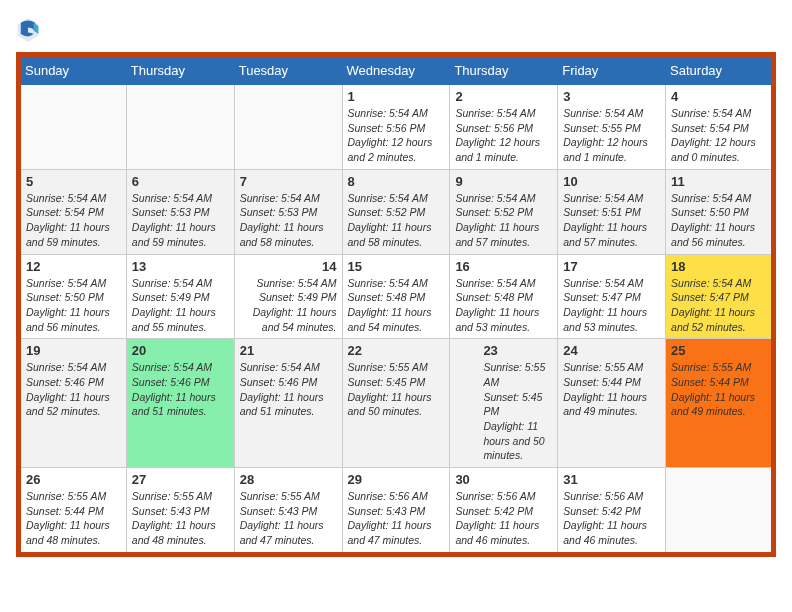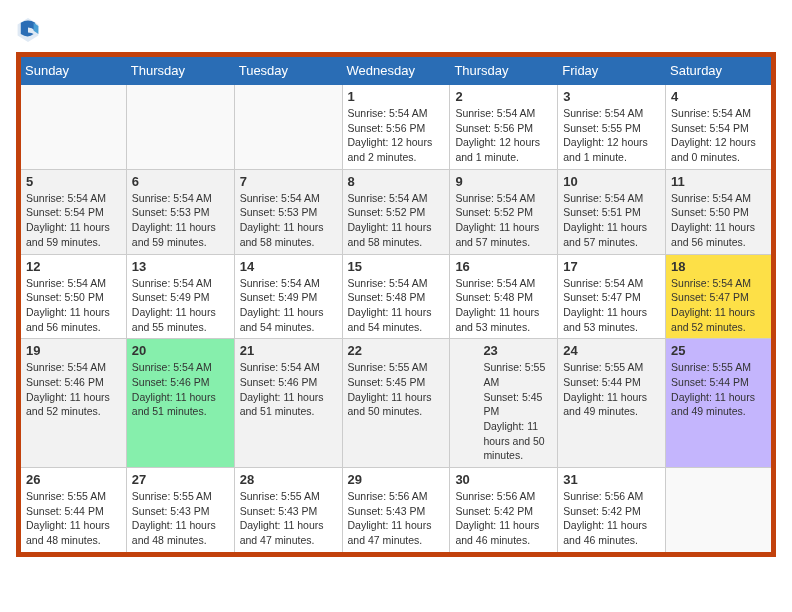--- a/index.html
+++ b/index.html
@@ -76,20 +76,21 @@
       font-size: 13px;
       font-weight: bold;
       color: #333;
       display: block;
       margin-bottom: 2px;
     }
     .day-info {
       font-size: 10.5px;
       color: #333;
       line-height: 1.4;
+      font-style: italic;
     }
     .empty-cell {
       background: #f9f9f9 !important;
     }
     .week-row-even td { background: #f2f2f2; }
     .week-row-odd td { background: #ffffff; }
   </style>
 </head>
 <body>
 
@@ -177,21 +178,21 @@
         </tr>
         <tr class="week-row-odd">
           <td style="background: rgb(255, 255, 255);">
             <span class="day-number">12</span>
             <div class="day-info">Sunrise: 5:54 AM<br>Sunset: 5:50 PM<br>Daylight: 11 hours and 56 minutes.</div>
           </td>
           <td style="background: rgb(255, 255, 255);">
             <span class="day-number">13</span>
             <div class="day-info">Sunrise: 5:54 AM<br>Sunset: 5:49 PM<br>Daylight: 11 hours and 55 minutes.</div>
           </td>
-          <td style="background: rgb(255, 255, 255);">
+          <td style="background: rgb(255, 255, 255); text-align: right;">
             <span class="day-number">14</span>
             <div class="day-info">Sunrise: 5:54 AM<br>Sunset: 5:49 PM<br>Daylight: 11 hours and 54 minutes.</div>
           </td>
           <td style="background: rgb(255, 255, 255);">
             <span class="day-number">15</span>
             <div class="day-info">Sunrise: 5:54 AM<br>Sunset: 5:48 PM<br>Daylight: 11 hours and 54 minutes.</div>
           </td>
           <td style="background: rgb(255, 255, 255);">
             <span class="day-number">16</span>
             <div class="day-info">Sunrise: 5:54 AM<br>Sunset: 5:48 PM<br>Daylight: 11 hours and 53 minutes.</div>
@@ -223,21 +224,21 @@
             <div class="day-info">Sunrise: 5:55 AM<br>Sunset: 5:45 PM<br>Daylight: 11 hours and 50 minutes.</div>
           </td>
           <td style="background: rgb(242, 242, 242); padding-left: 33px;">
             <span class="day-number">23</span>
             <div class="day-info">Sunrise: 5:55 AM<br>Sunset: 5:45 PM<br>Daylight: 11 hours and 50 minutes.</div>
           </td>
           <td style="background: rgb(242, 242, 242);">
             <span class="day-number">24</span>
             <div class="day-info">Sunrise: 5:55 AM<br>Sunset: 5:44 PM<br>Daylight: 11 hours and 49 minutes.</div>
           </td>
-          <td style="background: #c4b5fd;">
+          <td style="background: #f97316;">
             <span class="day-number">25</span>
             <div class="day-info">Sunrise: 5:55 AM<br>Sunset: 5:44 PM<br>Daylight: 11 hours and 49 minutes.</div>
           </td>
         </tr>
         <tr class="week-row-odd">
           <td style="background: rgb(255, 255, 255);">
             <span class="day-number">26</span>
             <div class="day-info">Sunrise: 5:55 AM<br>Sunset: 5:44 PM<br>Daylight: 11 hours and 48 minutes.</div>
           </td>
           <td style="background: rgb(255, 255, 255);">

